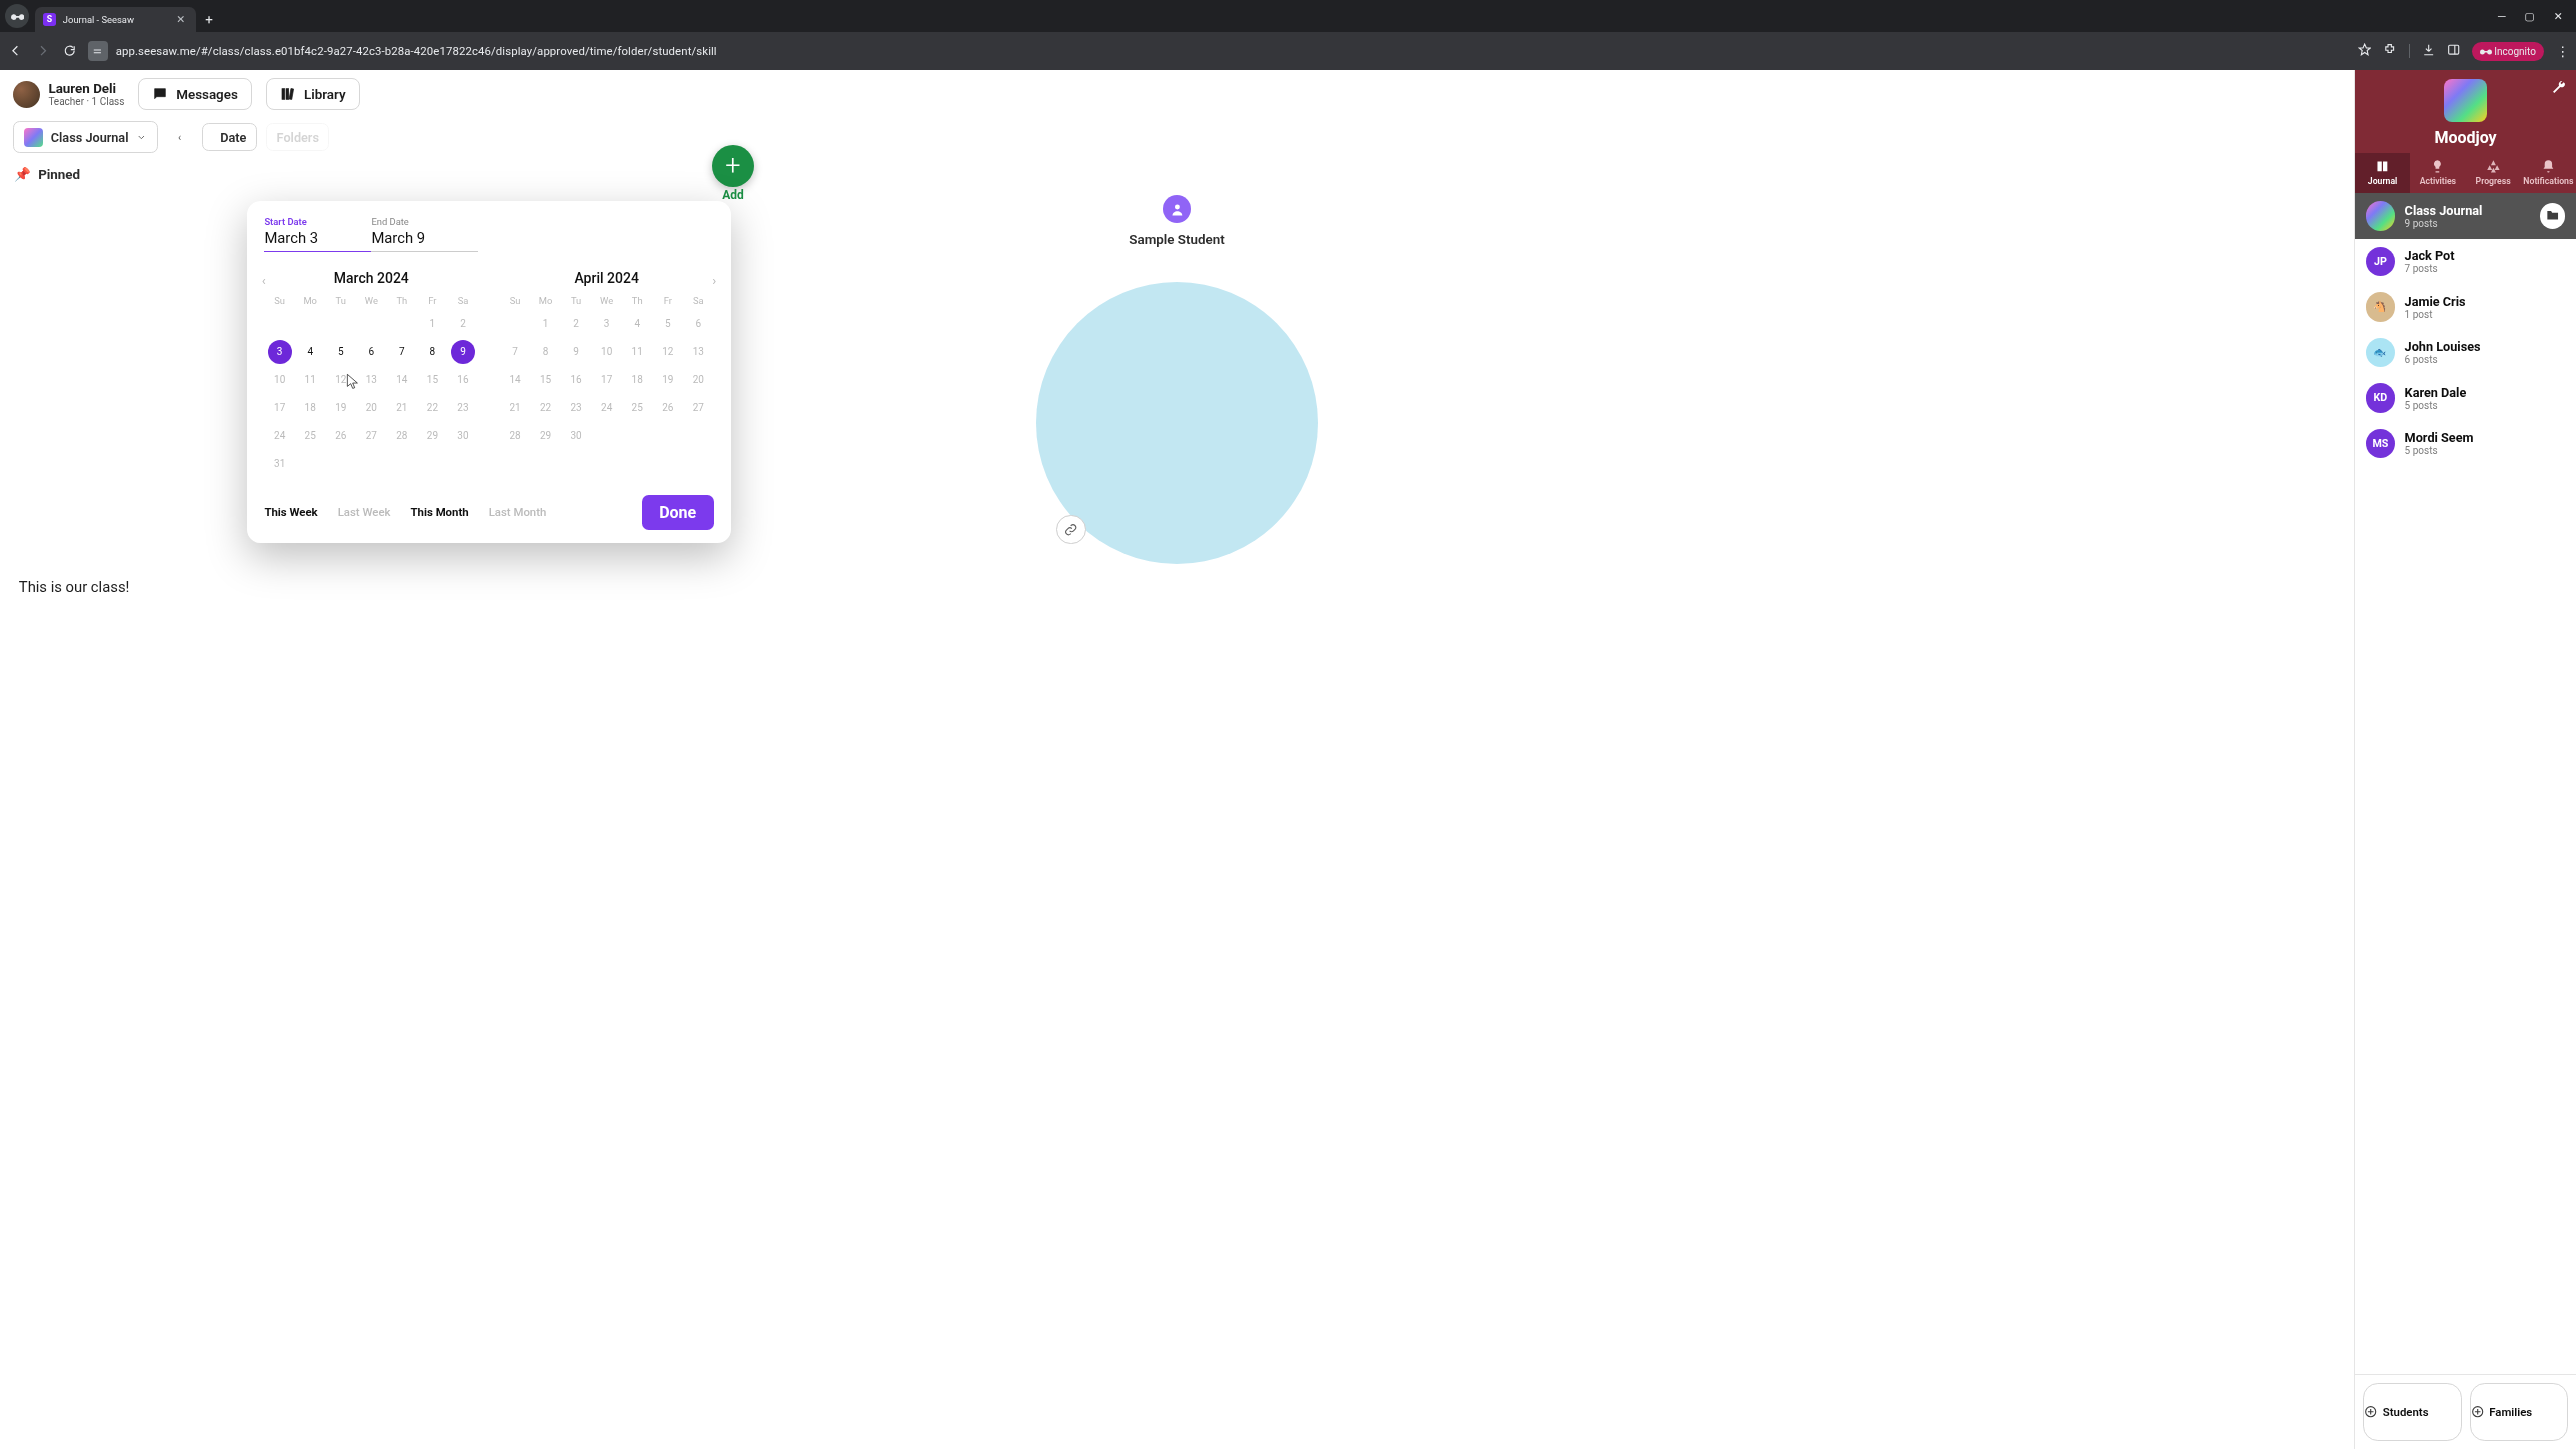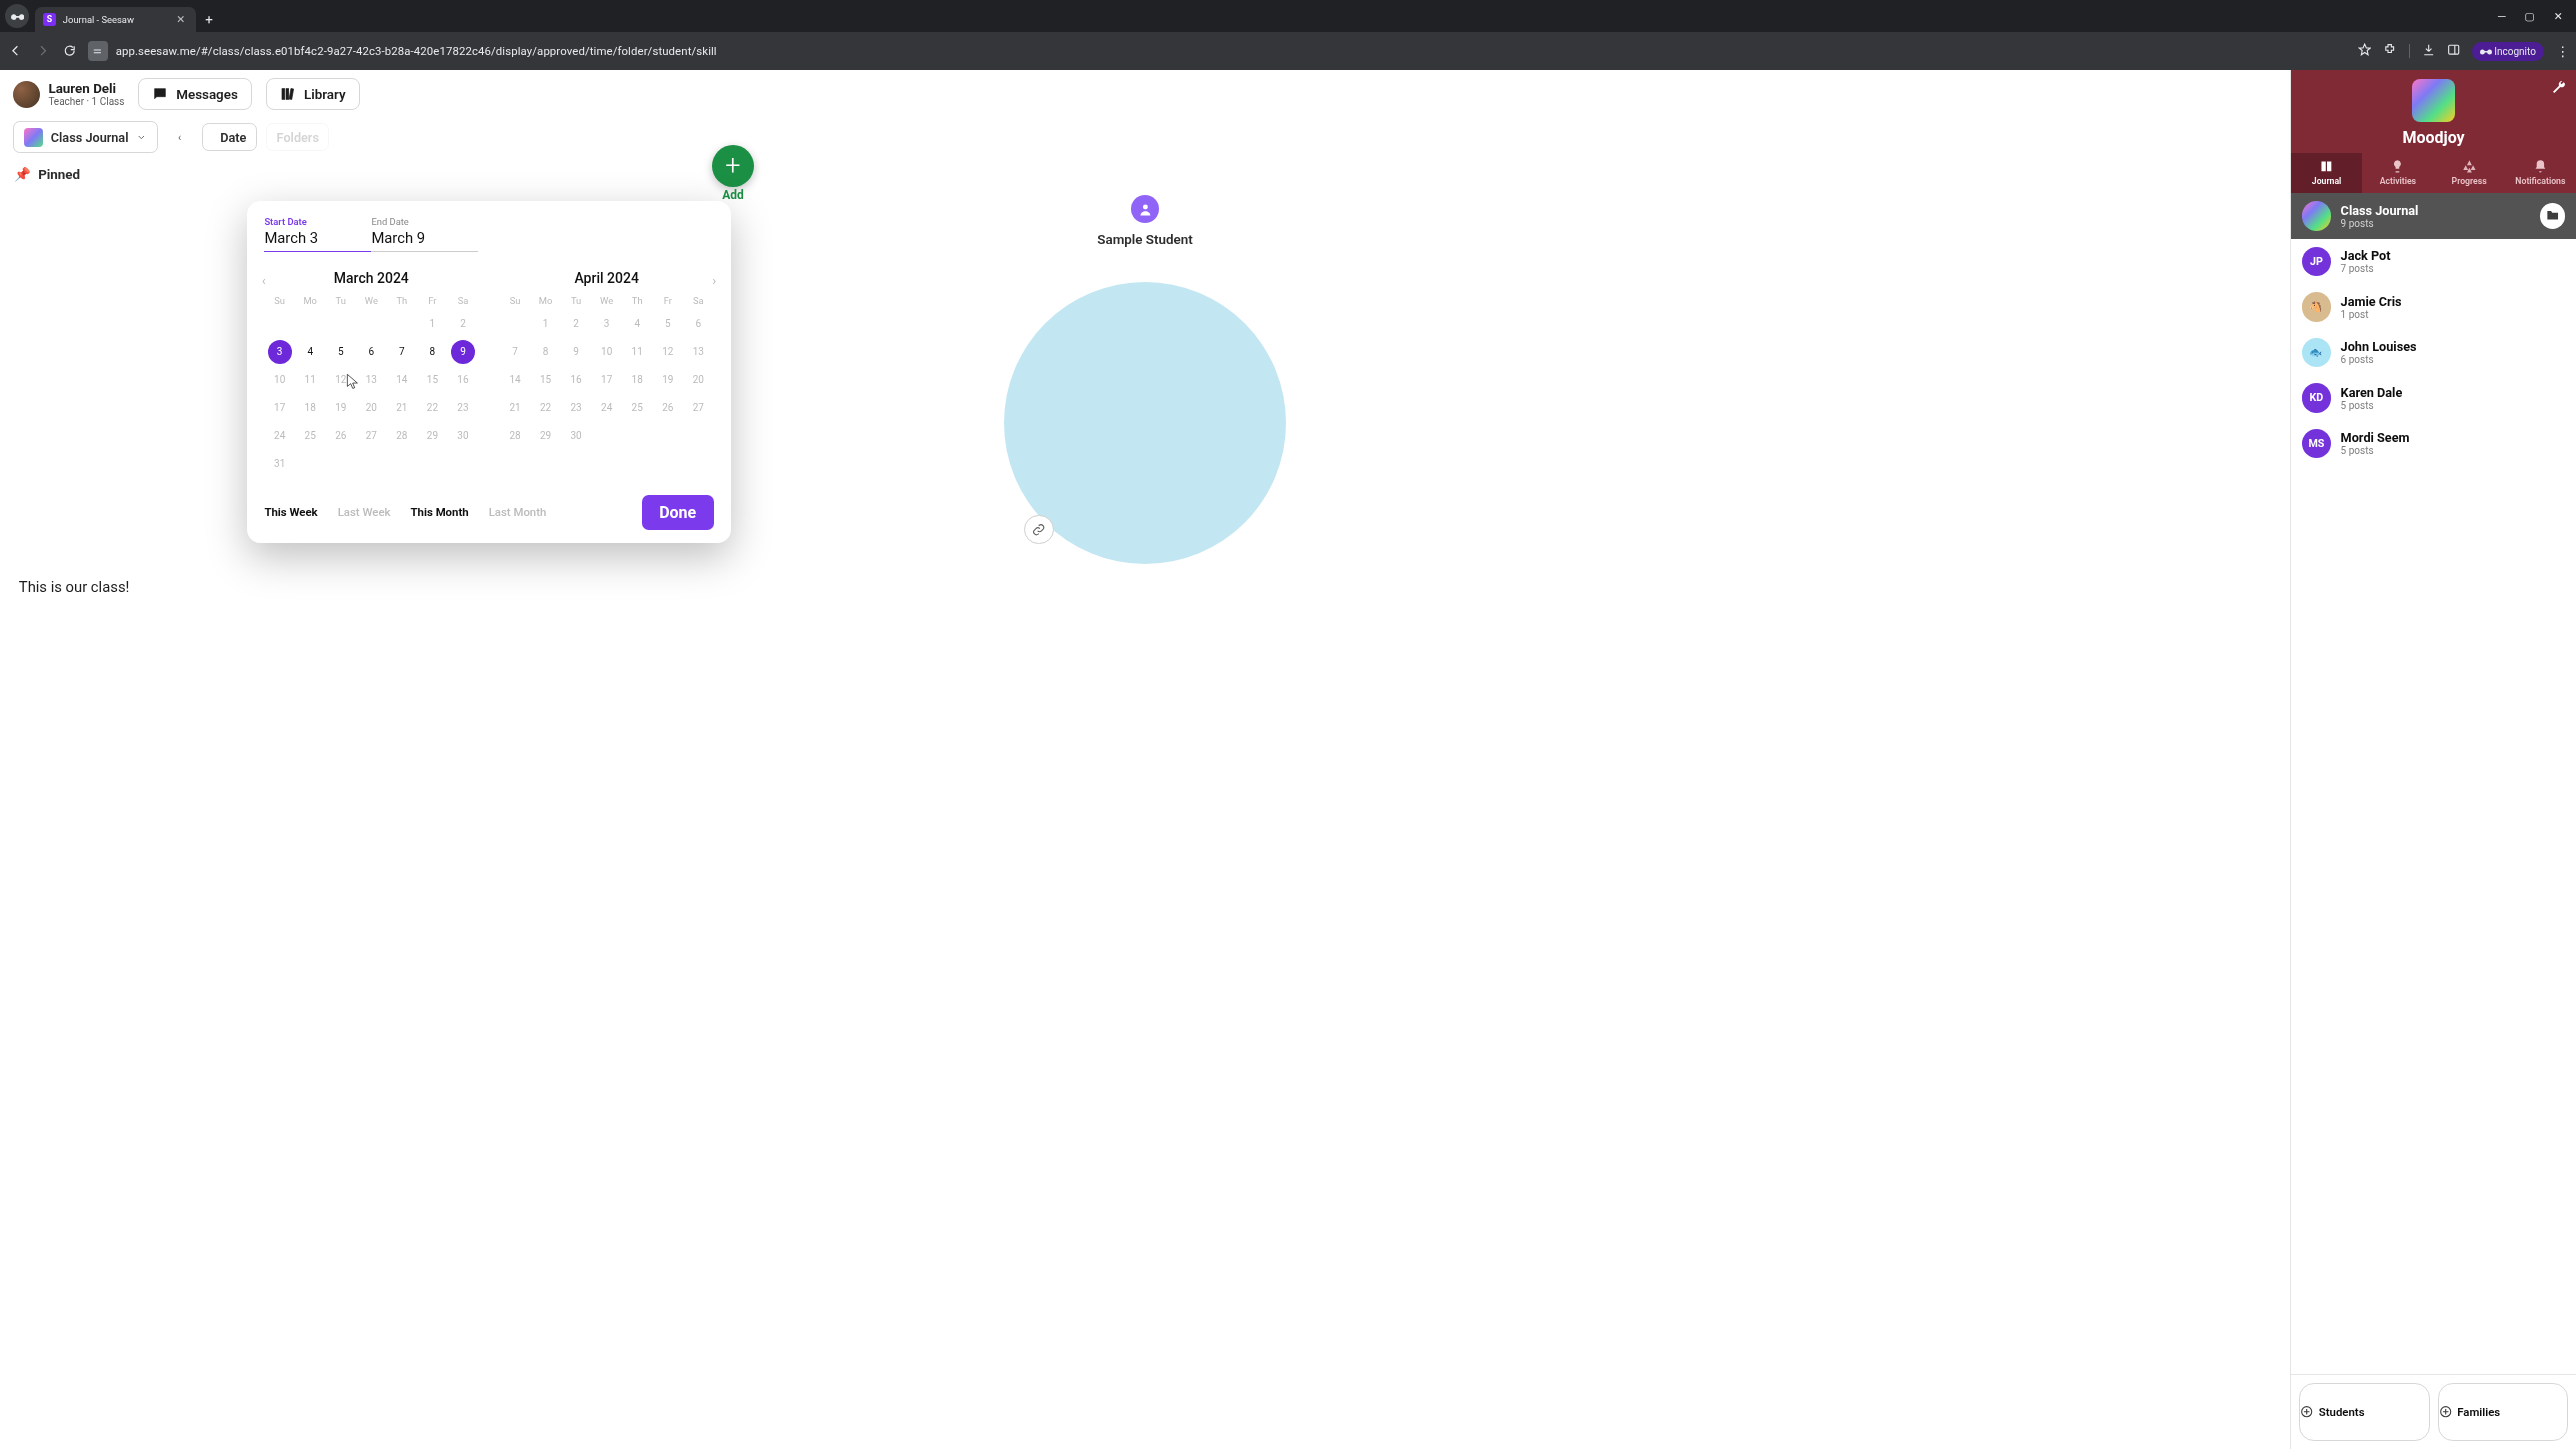--- a/index.html
+++ b/index.html
@@ -21,21 +21,21 @@
 
 .addrbar { height: 38px; background: #35363a; display: flex; align-items: center; padding: 0 6.7px; gap: 8px; }
 .nav-icon { width: 19px; height: 19px; display: flex; align-items: center; justify-content: center; color: #e8eaed; cursor: pointer; border-radius: 50%; }
 .nav-icon.disabled { color: #6b6f76; }
 .nav-icon svg { width: 13.4px; height: 13.4px; stroke: currentColor; fill: none; stroke-width: 2.2; }
 .site-chip { width: 20px; height: 20px; border-radius: 4px; background: #5f6368; display: flex; align-items: center; justify-content: center; }
 .site-chip svg { width: 10.7px; height: 10.7px; fill: #e8eaed; }
 .url { flex: 1; color: #e8eaed; font-size: 11.4px; letter-spacing: 0.1px; white-space: nowrap; overflow: hidden; text-overflow: ellipsis; }
 .addr-right { display: flex; align-items: center; gap: 12px; color: #e8eaed; }
 .addr-right .sep { width: 0.7px; height: 14.8px; background: #5f6368; }
-.incog-pill { display: flex; align-items: center; gap: 2px; background: #4c1d95; padding: 4px 8px; border-radius: 12px; font-size: 10px; }
+.incog-pill { display: flex; align-items: center; gap: 2px; background: #be185d; padding: 4px 8px; border-radius: 12px; font-size: 10px; }
 .addr-right svg { width: 13.4px; height: 13.4px; stroke: #e8eaed; fill: none; stroke-width: 2; }
 .addr-right .incog-pill svg { fill: #e8eaed; stroke: none; width: 12px; height: 8px; }
 
 
 .app { flex: 1; display: flex; background: #fff; position: relative; overflow: hidden; }
 
 .main-col { flex: 1; display: flex; flex-direction: column; }
 .app-header { height: 48px; display: flex; align-items: center; padding: 0 13.4px; gap: 13.4px; }
 .user-chip { display: flex; align-items: center; gap: 8px; }
 .avatar { width: 27px; height: 27px; border-radius: 50%; background: radial-gradient(circle at 30% 30%, #8a5a3b, #3a2817); }
@@ -61,21 +61,21 @@
 .student-row { display: flex; align-items: center; gap: 9.4px; padding: 2.7px 0 14.8px; flex-direction: column; }
 .student-row .sa { width: 28px; height: 28px; border-radius: 50%; background: #8b5cf6; display: flex; align-items: center; justify-content: center; }
 .student-row .sa svg { width: 14.8px; height: 14.8px; fill: #fff; }
 .student-row .sn { font-size: 13.4px; font-weight: 600; color: #222; }
 
 .big-circle { width: 282px; height: 282px; border-radius: 50%; background: #bfe6f2; margin: 20px auto 0; position: relative; }
 .link-badge { position: absolute; left: 20px; bottom: 20px; width: 29.5px; height: 29.5px; border-radius: 50%; background: #fff; border: 0.7px solid #ccc; display: flex; align-items: center; justify-content: center; }
 .caption { font-size: 14.8px; color: #111; padding: 13.4px 4px; }
 
 
-.sidebar { width: 286px; background: #fff; display: flex; flex-direction: column; border-left: 0.7px solid #e4e4e4; }
+.sidebar { width: 222px; background: #fff; display: flex; flex-direction: column; border-left: 0.7px solid #e4e4e4; }
 .brand { background: #7a1f2b; color: #fff; display: flex; flex-direction: column; align-items: center; padding: 9.4px 0 6.7px; position: relative; }
 .brand .wrench { position: absolute; right: 9.4px; top: 9.4px; }
 .brand .logo { width: 43px; height: 43px; border-radius: 8px; background: linear-gradient(135deg,#ff6ec4,#7873f5,#4ade80,#facc15); display: flex; align-items: center; justify-content: center; }
 .brand .name { font-size: 16px; font-weight: 700; margin-top: 5.4px; }
 
 .side-tabs { display: flex; background: #7a1f2b; }
 .side-tab { flex: 1; display: flex; flex-direction: column; align-items: center; gap: 2.7px; padding: 5.4px 0 6.7px; color: #e9c1c6; font-size: 8.7px; font-weight: 600; cursor: pointer; }
 .side-tab.active { background: #5a141f; color: #fff; }
 .side-tab svg { width: 14.8px; height: 14.8px; fill: currentColor; }
 

